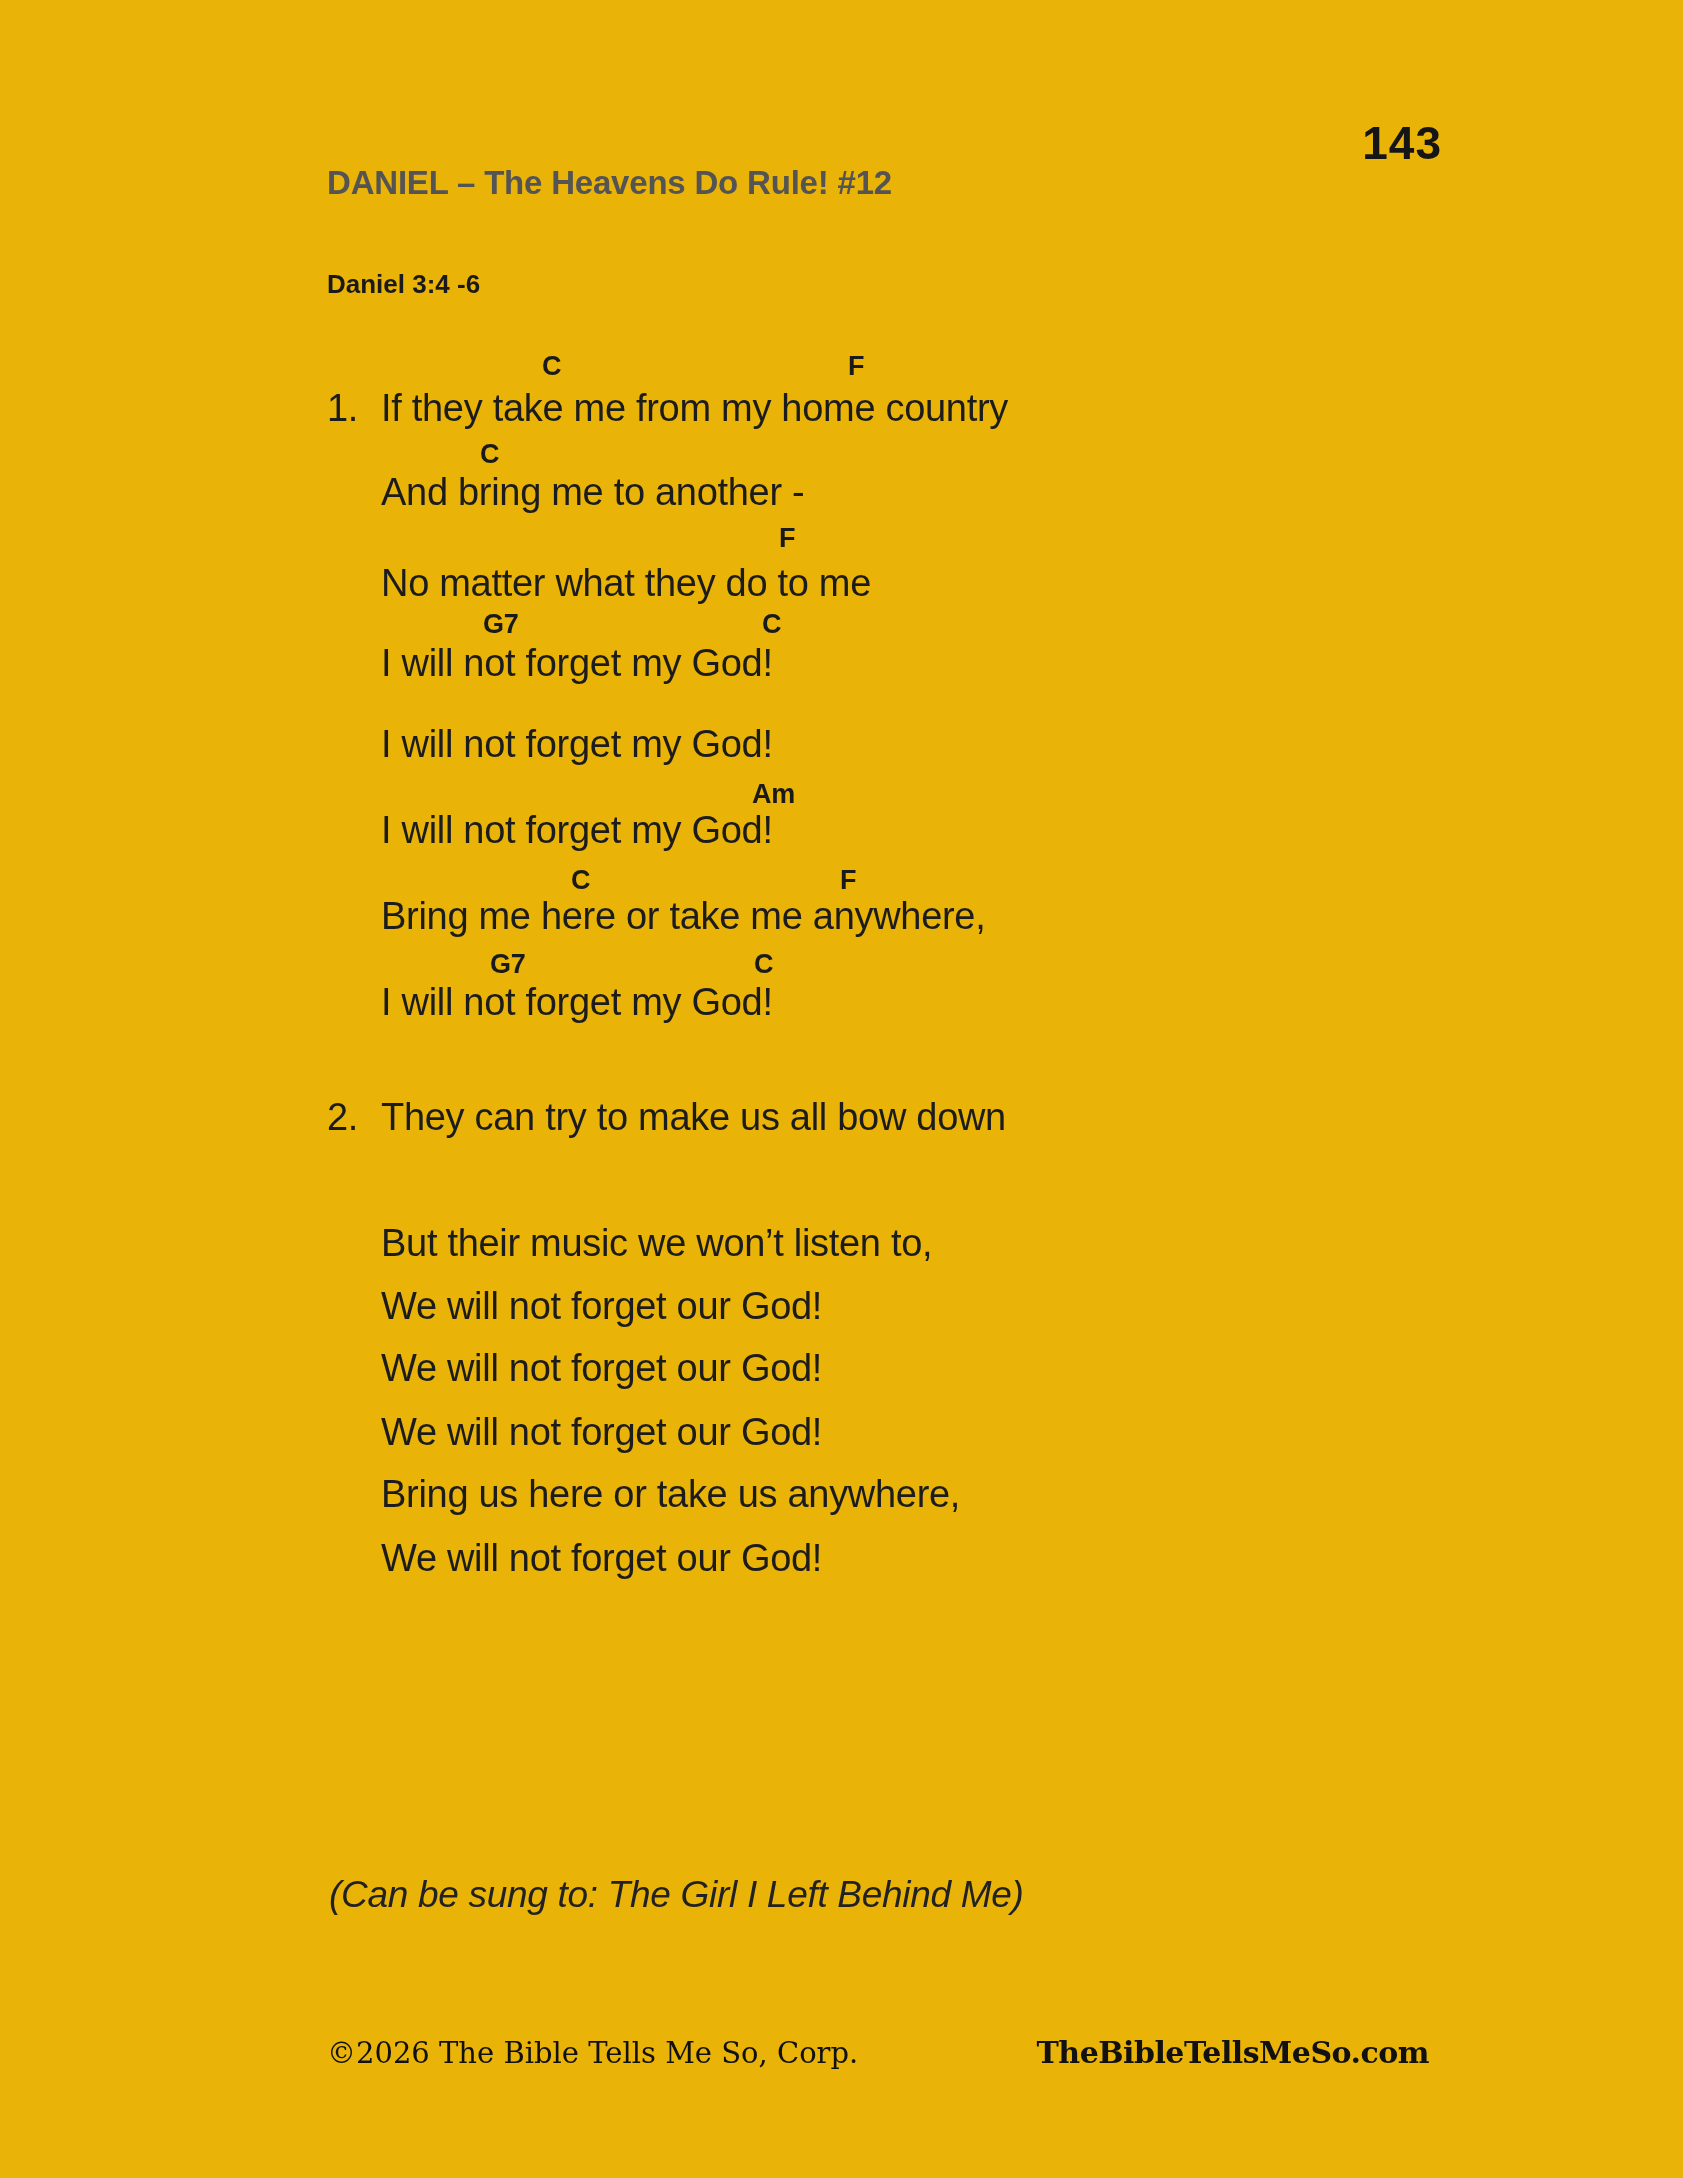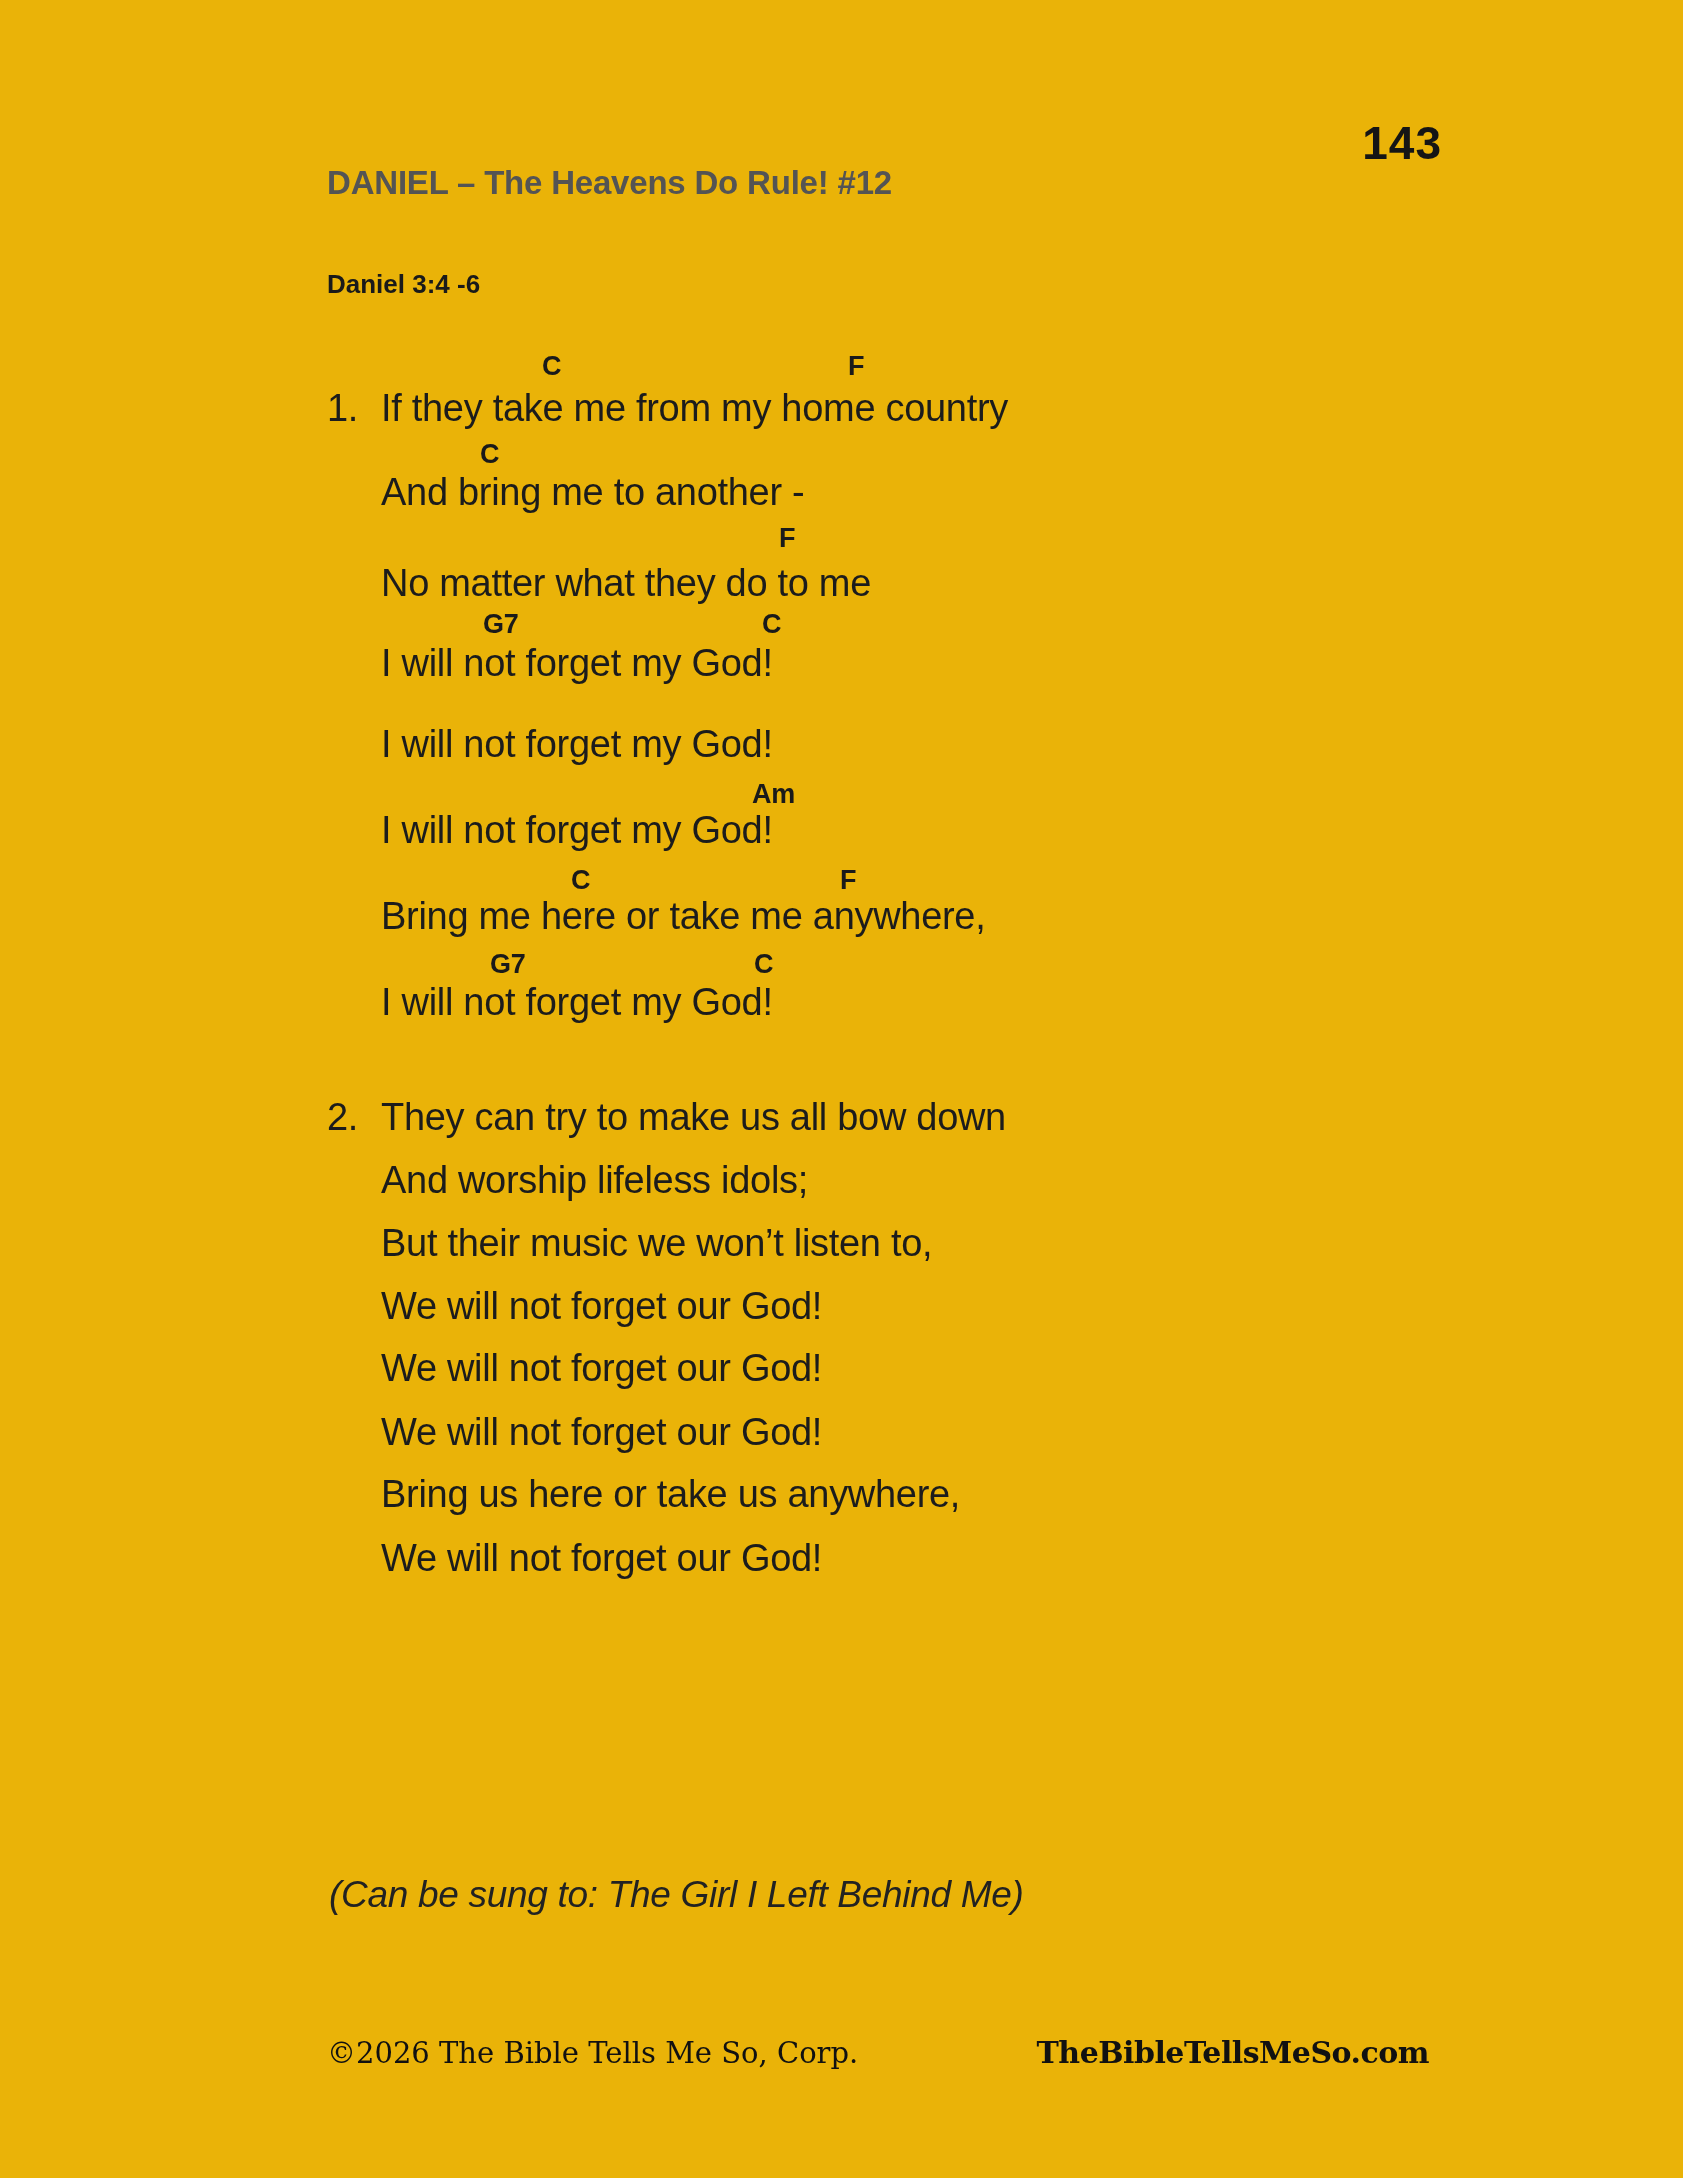--- a/index.html
+++ b/index.html
@@ -111,21 +111,20 @@
   <div class="abs lyric" style="top:385px;left:327px"><span class="verse-num">1.</span><span>If they take me from my home country</span></div>
   <div class="abs lyric" style="top:469px;left:381px">And bring me to another -</div>
   <div class="abs lyric" style="top:560px;left:381px">No matter what they do to me</div>
   <div class="abs lyric" style="top:640px;left:381px">I will not forget my God!</div>
   <div class="abs lyric" style="top:721px;left:381px">I will not forget my God!</div>
   <div class="abs lyric" style="top:807px;left:381px">I will not forget my God!</div>
   <div class="abs lyric" style="top:893px;left:381px">Bring me here or take me anywhere,</div>
   <div class="abs lyric" style="top:979px;left:381px">I will not forget my God!</div>
 
   <div class="abs lyric" style="top:1094px;left:327px"><span class="verse-num">2.</span><span>They can try to make us all bow down</span></div>
-  <div class="abs lyric" style="top:1157px;left:381px">And worship lifeless idols;</div>
   <div class="abs lyric" style="top:1220px;left:381px">But their music we won’t listen to,</div>
   <div class="abs lyric" style="top:1283px;left:381px">We will not forget our God!</div>
   <div class="abs lyric" style="top:1345px;left:381px">We will not forget our God!</div>
   <div class="abs lyric" style="top:1409px;left:381px">We will not forget our God!</div>
   <div class="abs lyric" style="top:1471px;left:381px">Bring us here or take us anywhere,</div>
   <div class="abs lyric" style="top:1535px;left:381px">We will not forget our God!</div>
 
   <div class="abs tune-note">(Can be sung to: The Girl I Left Behind Me)</div>
 
   <div class="abs footer-copyright">©2026 The Bible Tells Me So, Corp.</div>

